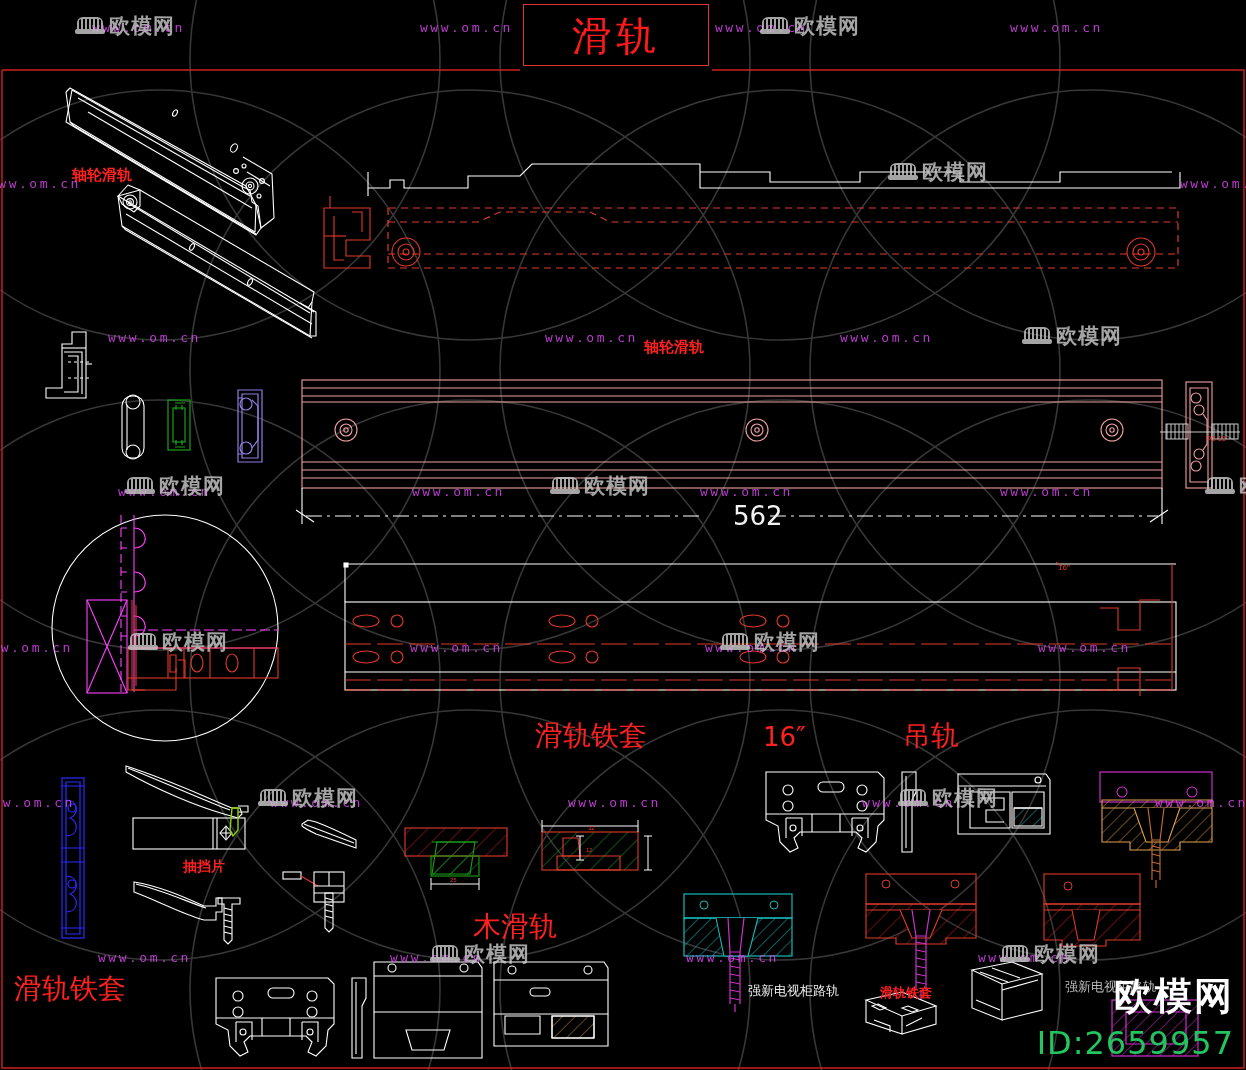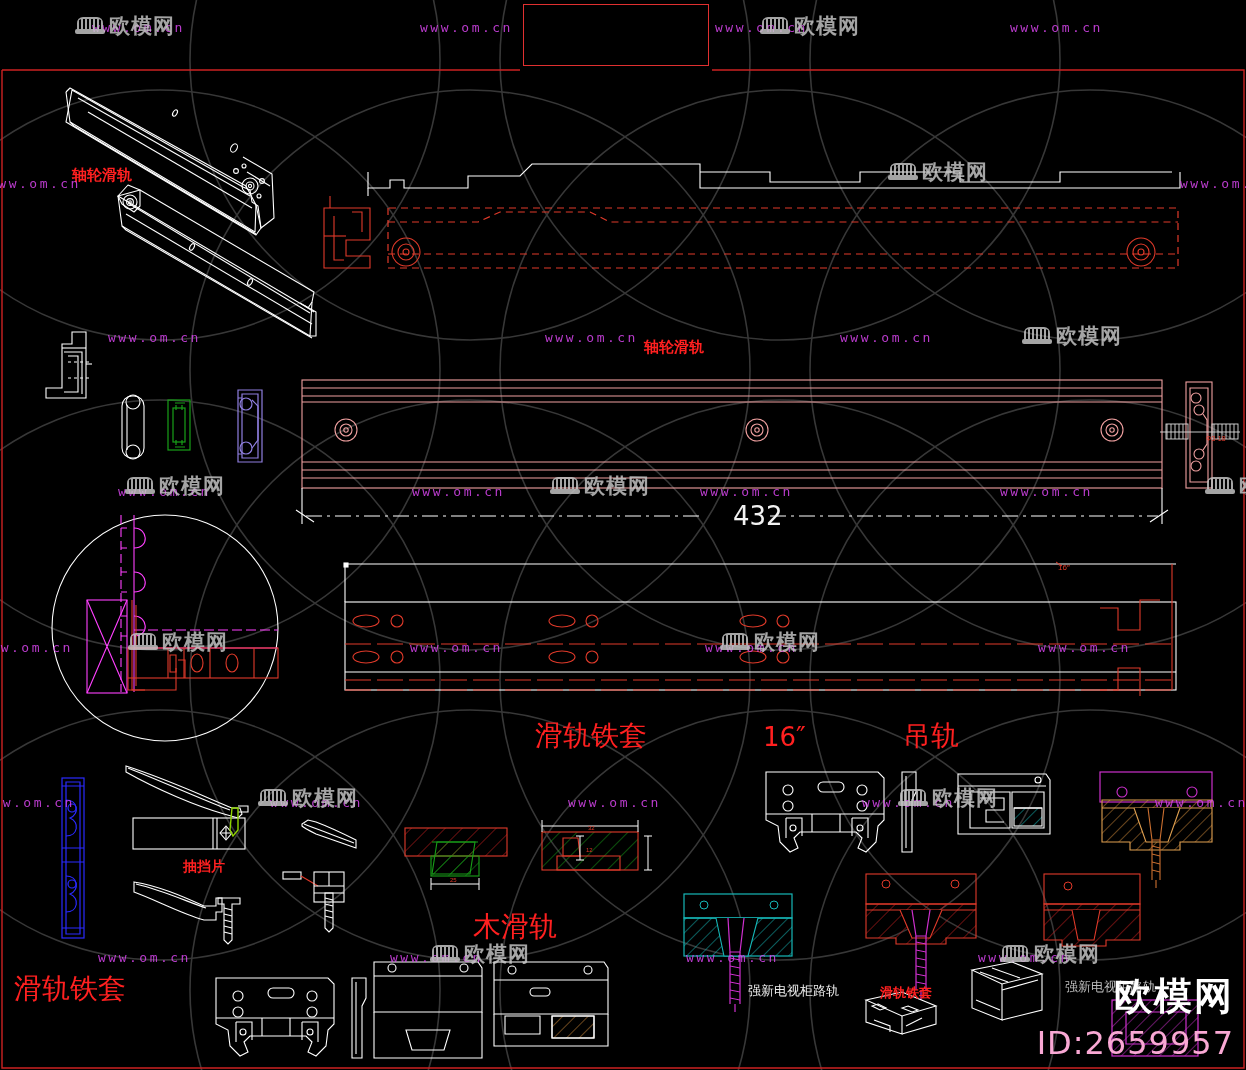--- a/index.html
+++ b/index.html
@@ -47,21 +47,21 @@
     background:#c8c8c8;border-radius:2px;
   }
   .wm-logo .txt{font-size:21px;font-weight:bold;letter-spacing:1px;
     font-family:"DejaVu Sans","Liberation Sans",sans-serif;}
   
   #wm-brand{
     position:absolute;right:12px;bottom:48px;color:#fff;font-size:38px;font-weight:bold;
     letter-spacing:2px;font-family:"DejaVu Sans","Liberation Sans",sans-serif;
   }
   #wm-id{
-    position:absolute;right:12px;bottom:8px;color:#f9a8d4;font-size:32px;
+    position:absolute;right:12px;bottom:8px;color:#22c55e;font-size:32px;
     letter-spacing:1px;font-family:"DejaVu Sans","Liberation Sans",sans-serif;
   }
 </style>
 </head>
 <body>
 
 <div id="stage">
 
   <svg class="layer" viewBox="0 0 1246 1070" preserveAspectRatio="none">
     <g stroke="#4a4a4a" fill="none" stroke-width="1.6" opacity="0.75">
@@ -543,25 +543,26 @@
     </g>
   </svg>
 
   <svg class="layer" viewBox="0 0 1246 1070">
     <g stroke="#e03a2a" fill="none" stroke-width="1">
       <path d="M1056,562 L1062,566"></path>
     </g>
   </svg>
 
   <div id="title-box"></div>
+  <div id="title-text">滑轨</div>
 
   <div id="labels-host">
       <div class="lbl" style="left: 72px; top: 168px; color: rgb(255, 32, 32); font-size: 15px; font-weight: bold; font-family: &quot;DejaVu Sans&quot;, &quot;Liberation Sans&quot;, sans-serif;">轴轮滑轨</div>
       <div class="lbl" style="left: 644px; top: 340px; color: rgb(255, 32, 32); font-size: 15px; font-weight: bold; font-family: &quot;DejaVu Sans&quot;, &quot;Liberation Sans&quot;, sans-serif;">轴轮滑轨</div>
-      <div class="lbl" style="left: 733px; top: 503px; color: rgb(242, 242, 242); font-size: 26px; font-weight: normal; font-family: &quot;DejaVu Sans&quot;, &quot;Liberation Sans&quot;, sans-serif;">432</div>
+      <div class="lbl" style="left: 733px; top: 503px; color: rgb(242, 242, 242); font-size: 26px; font-weight: normal; font-family: &quot;DejaVu Sans&quot;, &quot;Liberation Sans&quot;, sans-serif;">562</div>
       <div class="lbl" style="left: 535px; top: 722px; color: rgb(255, 32, 32); font-size: 28px; font-weight: normal; font-family: &quot;DejaVu Sans&quot;, &quot;Liberation Sans&quot;, sans-serif;">滑轨铁套</div>
       <div class="lbl" style="left: 763px; top: 724px; color: rgb(255, 32, 32); font-size: 26px; font-weight: normal; font-family: &quot;DejaVu Sans&quot;, &quot;Liberation Sans&quot;, sans-serif;">16″</div>
       <div class="lbl" style="left: 903px; top: 722px; color: rgb(255, 32, 32); font-size: 28px; font-weight: normal; font-family: &quot;DejaVu Sans&quot;, &quot;Liberation Sans&quot;, sans-serif;">吊轨</div>
       <div class="lbl" style="left: 183px; top: 859px; color: rgb(255, 32, 32); font-size: 14px; font-weight: bold; font-family: &quot;DejaVu Sans&quot;, &quot;Liberation Sans&quot;, sans-serif;">抽挡片</div>
       <div class="lbl" style="left: 473px; top: 913px; color: rgb(255, 32, 32); font-size: 28px; font-weight: normal; font-family: &quot;DejaVu Sans&quot;, &quot;Liberation Sans&quot;, sans-serif;">木滑轨</div>
       <div class="lbl" style="left: 14px; top: 975px; color: rgb(255, 32, 32); font-size: 28px; font-weight: normal; font-family: &quot;DejaVu Sans&quot;, &quot;Liberation Sans&quot;, sans-serif;">滑轨铁套</div>
       <div class="lbl" style="left: 748px; top: 984px; color: rgb(237, 237, 237); font-size: 13px; font-weight: normal; font-family: &quot;DejaVu Sans&quot;, &quot;Liberation Sans&quot;, sans-serif;">强新电视柜路轨</div>
       <div class="lbl" style="left: 880px; top: 986px; color: rgb(255, 32, 32); font-size: 13px; font-weight: bold; font-family: &quot;DejaVu Sans&quot;, &quot;Liberation Sans&quot;, sans-serif;">滑轨铁套</div>
       <div class="lbl" style="left: 1065px; top: 980px; color: rgb(189, 189, 189); font-size: 13px; font-weight: normal; font-family: &quot;DejaVu Sans&quot;, &quot;Liberation Sans&quot;, sans-serif;">强新电视柜路轨</div>
     </div>

